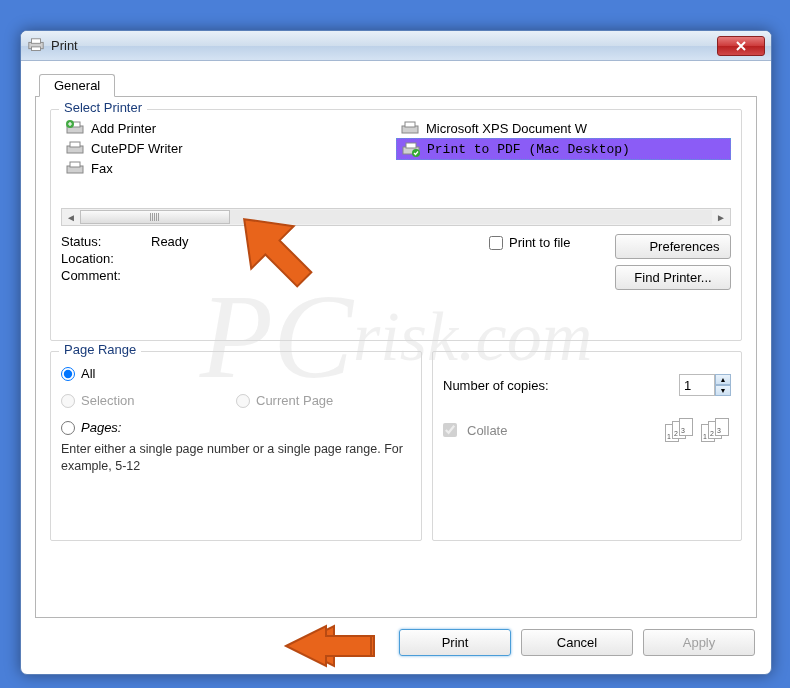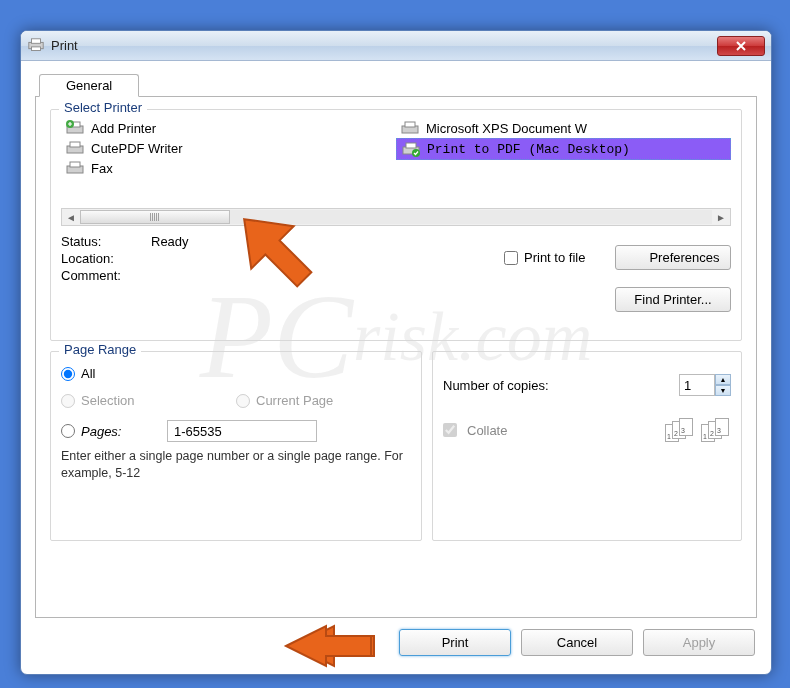--- a/index.html
+++ b/index.html
@@ -45,21 +45,21 @@
 }
 .content {
   padding: 10px 14px 12px 14px;
 }
 .tabs { position: relative; height: 26px; }
 .tab {
   position: absolute; left: 4px; top: 3px;
   background: #fff;
   border: 1px solid #b5b5b5;
   border-bottom: 1px solid #fff;
-  padding: 3px 26px;
+  padding: 3px 14px;
   border-radius: 3px 3px 0 0;
   font-size: 13px;
   z-index: 2;
 }
 .tab-body {
   border: 1px solid #b5b5b5;
   position: relative;
   top: -1px;
   padding: 12px 14px 14px 14px;
   background: #fff;
@@ -276,21 +276,21 @@
               </div>
             <div>
                 <span class="status-label">Location:</span>
               </div>
             <div>
                 <span class="status-label">Comment:</span>
               </div>
           </div>
           <div class="status-right">
             <div style="display:flex; gap:8px; align-items:center; width:100%;">
-              <label class="checkline" style="margin:16px;padding-left:11px;">
+              <label class="checkline" style="margin:1px;padding-left:11px;">
                 <input type="checkbox" style="">
                 <span>Print to file</span>
               </label>
               <div class="btn" style="margin-left:auto;padding-left:23px;">Preferences</div>
             </div>
             <div class="btn">Find Printer...</div>
           </div>
         </div>
       </div>
 
@@ -307,21 +307,20 @@
               <span>Selection</span>
             </div>
             <div class="radio-row disabled">
               <input type="radio" name="pr" disabled="" class="radio-input" style="">
               <span>Current Page</span>
             </div>
           </div>
           <div class="radio-row">
             <input type="radio" name="pr" class="radio-input" style="">
             <span style="width:80px;font-style:italic;">Pages:</span>
-            <input class="pages-input" value="1-65535" style="">
           </div>
           <div class="help-text">Enter either a single page number or a single page range.  For example, 5-12</div>
         </div>
 
         <div class="group lower-right" style="height:190px;">
           <div class="copies-row">
             <span>Number of copies:</span>
             <div class="spinner" style="margin-left:auto;">
               <input value="1" style="">
               <div class="spin-btns">

